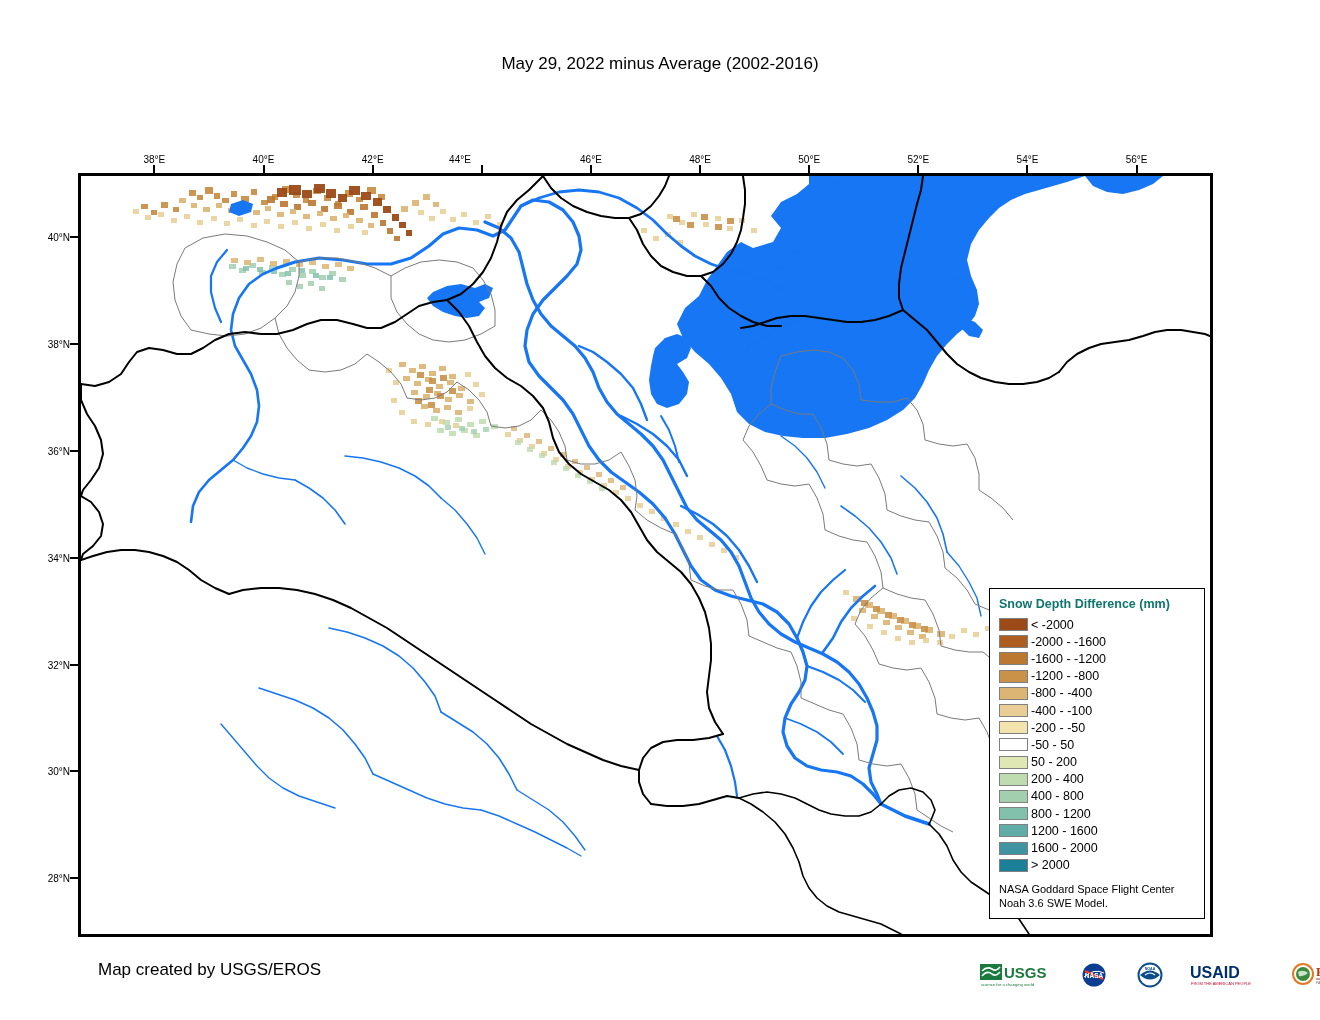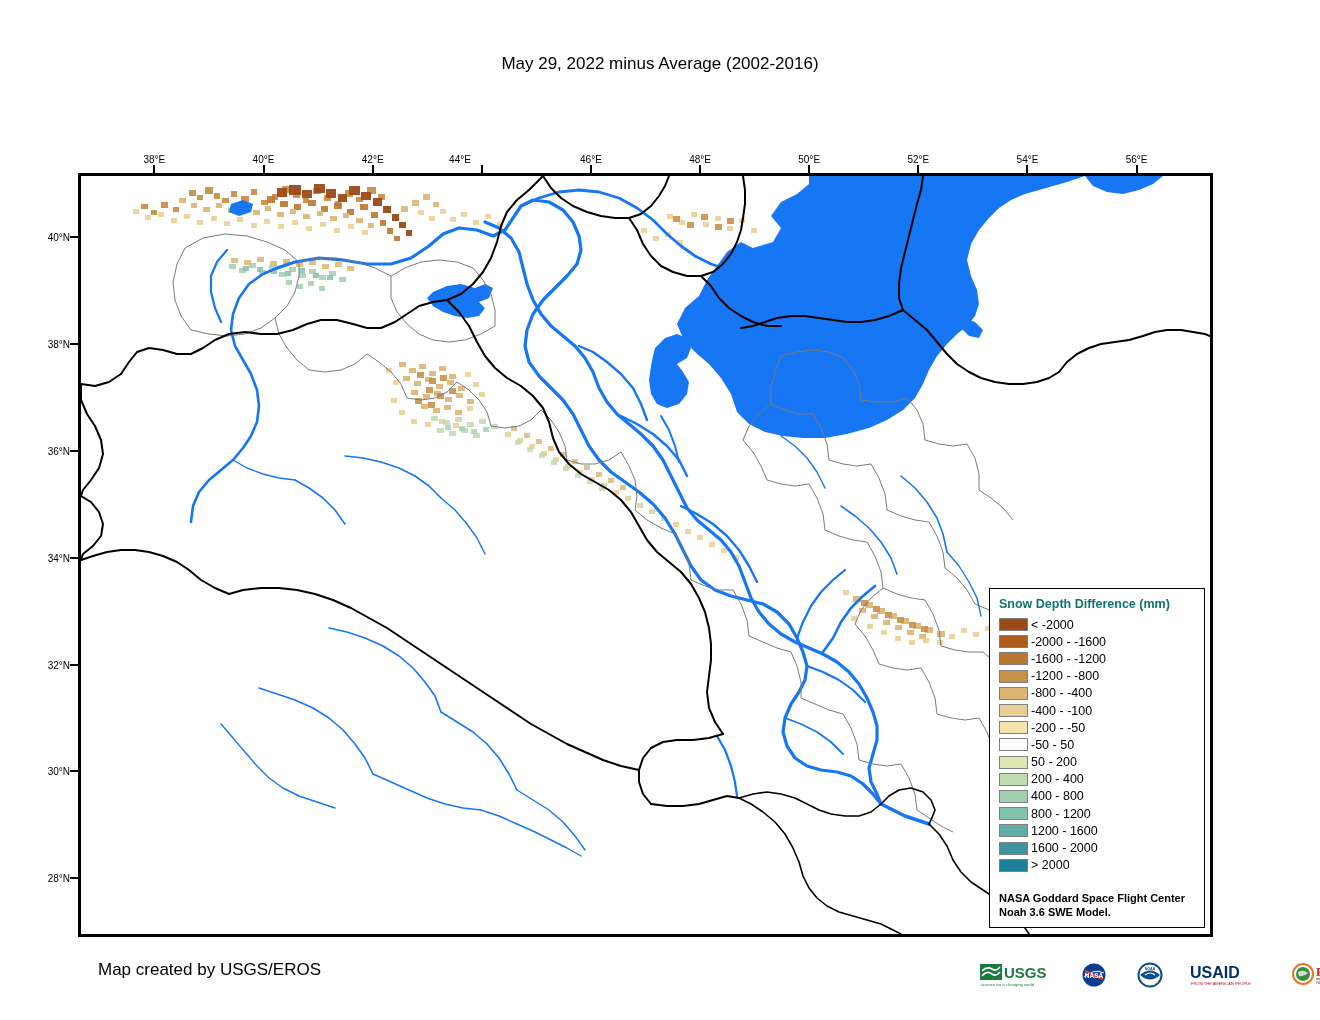--- a/index.html
+++ b/index.html
@@ -144,25 +144,24 @@
     box-sizing: border-box;
     flex: 0 0 auto;
   }
   .legend-label {
     font-size: 12.5px;
     color: #000000;
     margin-left: 3px;
     white-space: nowrap;
   }
   #legend-source {
-    margin-top: 18px;
+    margin-top: 9px;
     font-size: 11px;
     line-height: 1.26;
     color: #000000;
-    font-weight: bold;
   }
 
   
   #footer-credit {
     position: absolute;
     left: 98px;
     top: 960px;
     font-size: 17px;
     color: #000000;
     white-space: nowrap;

